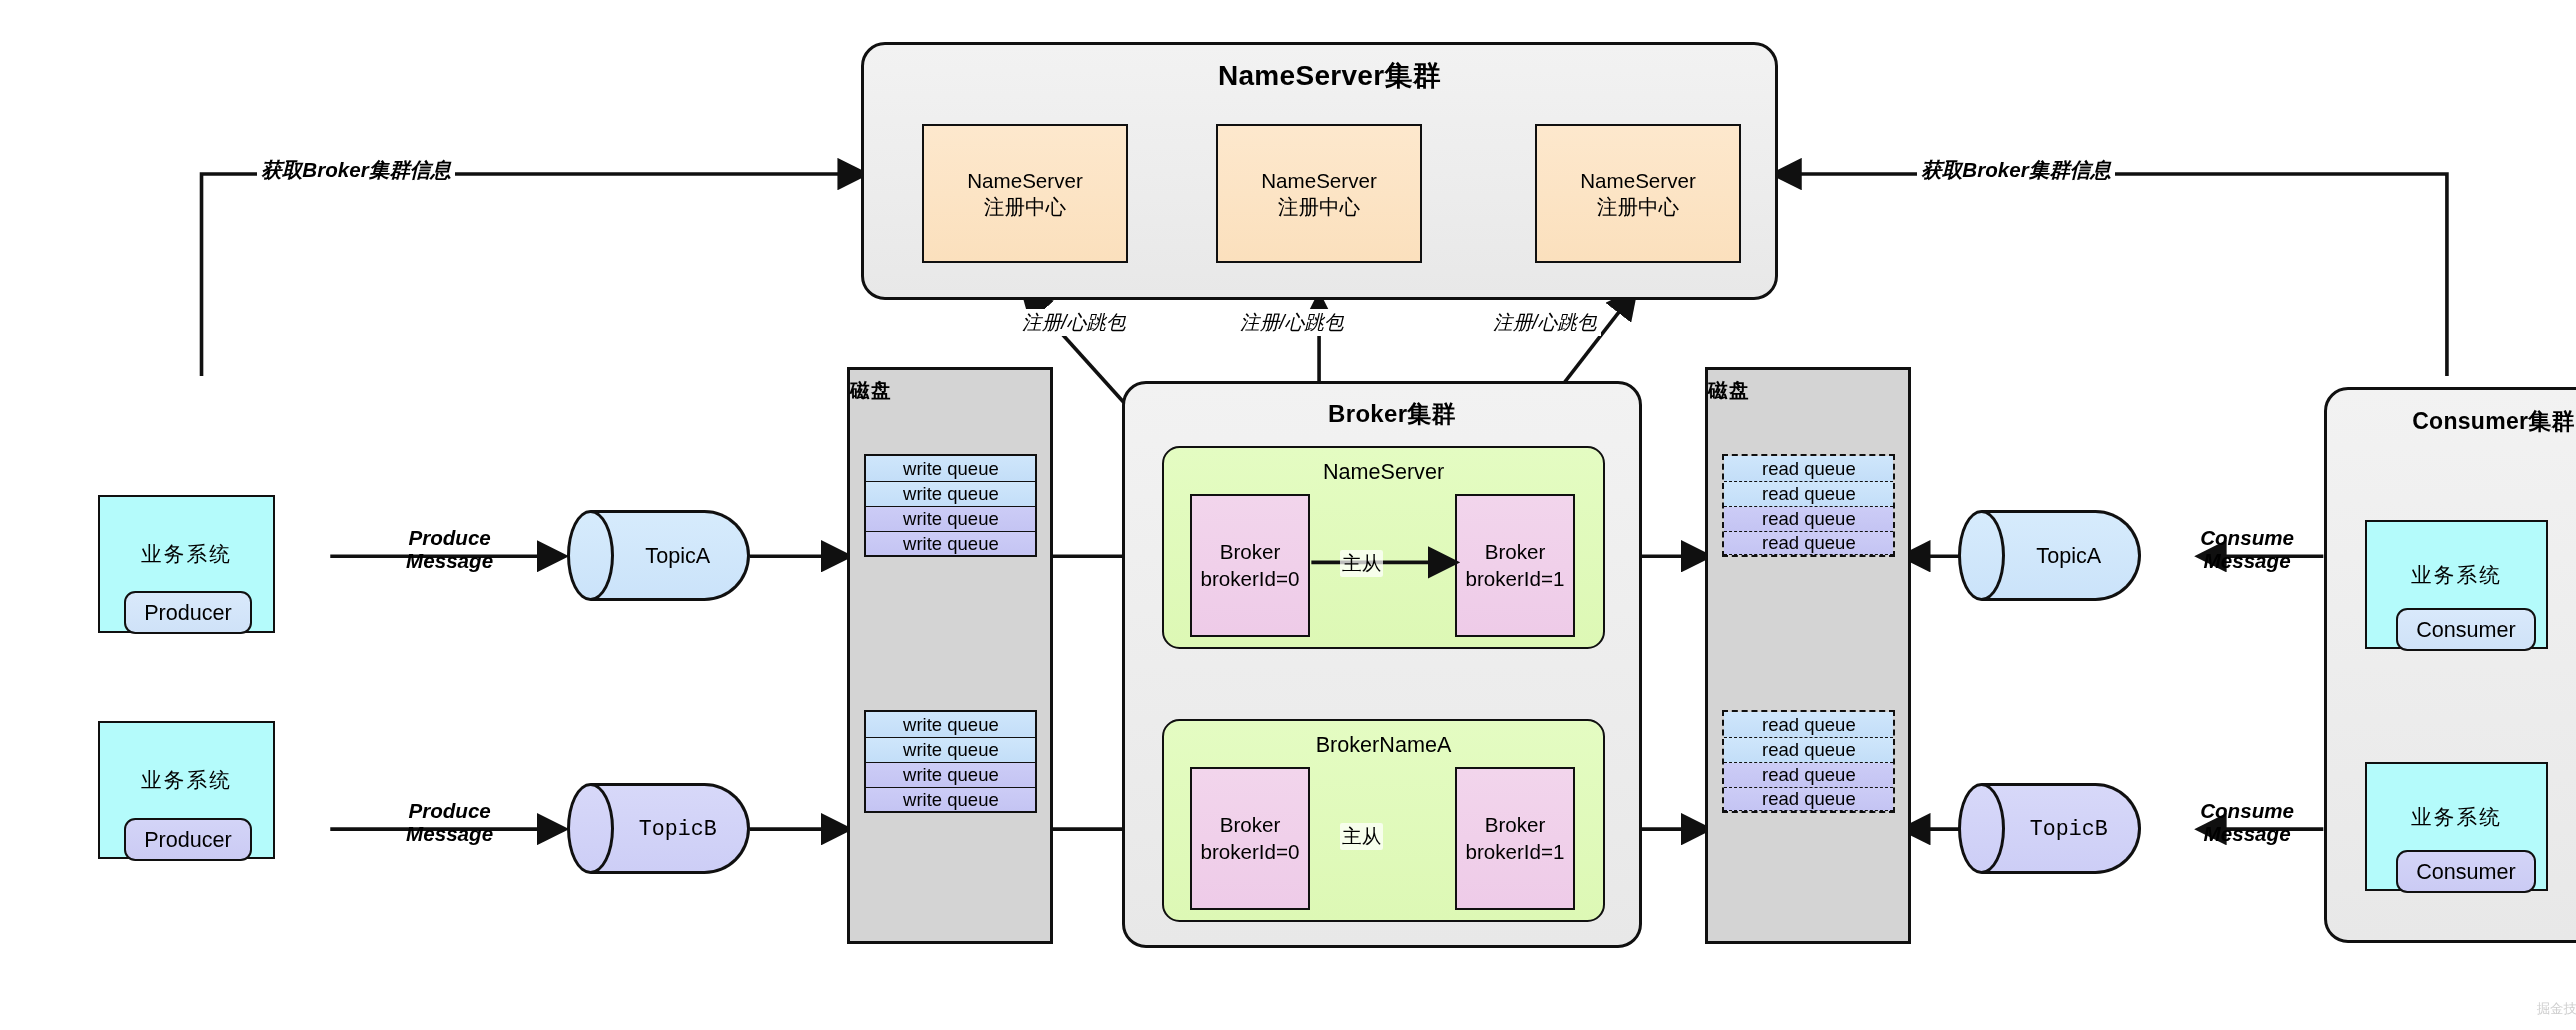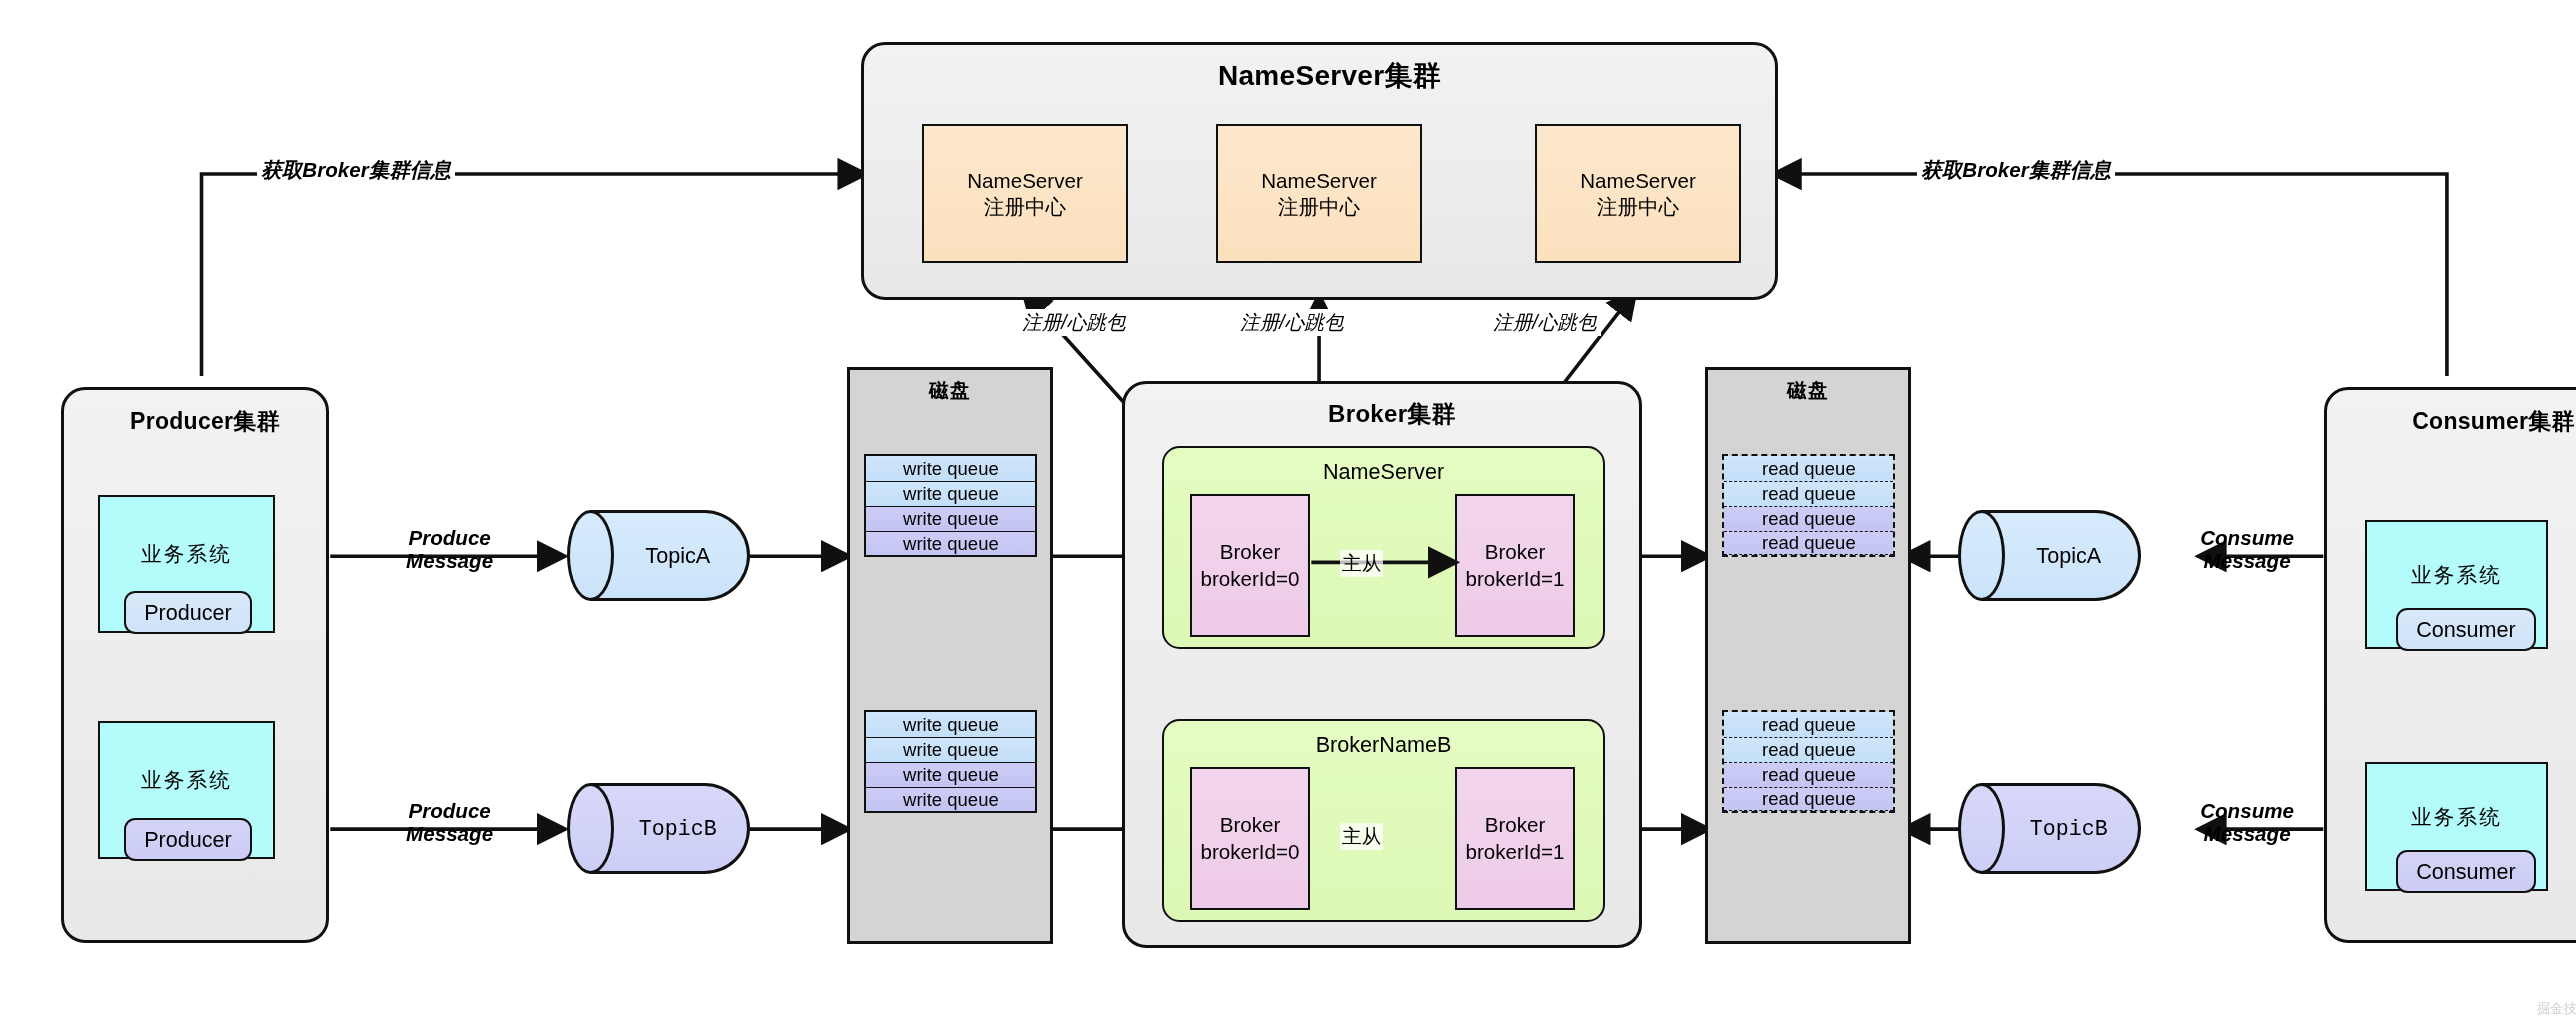--- a/index.html
+++ b/index.html
@@ -61,21 +61,21 @@
   }
 
   
   .disk{
     position:absolute;
     background:#d4d4d4;
     border:3.1px solid #101010;
     box-sizing:border-box;
   }
   .disk-title{
-    position:absolute;left:0;right:0;top:7.2px;text-align:center;
+    position:absolute;left:0;right:0;top:7.2px;text-align:left;
     font-size:19.6px;font-weight:bold;color:#000;letter-spacing:1.5px;
   }
   .qgroup{position:absolute;box-sizing:border-box;}
   .qgroup.solid{border:2.6px solid #101010;}
   .qgroup.dashed{border:2.6px dashed #101010;}
   .qrow{
     box-sizing:border-box;
     display:flex;align-items:center;justify-content:center;
     font-size:18.5px;color:#000;
     border-bottom:1.5px solid #101010;
@@ -194,23 +194,20 @@
   </div>
   <div class="ns-card" style="left:1216px;top:124px;width:206px;height:139px;">
     <span>NameServer</span>
     <span>注册中心</span>
   </div>
   <div class="ns-card" style="left:1535px;top:124px;width:206px;height:139px;">
     <span>NameServer</span>
     <span>注册中心</span>
   </div>
 
-  <div class="cluster" style="left:61px;top:387px;width:268px;height:556px;">
-    <div class="cluster-title" style="top:15.5px;font-size:23px;">Producer集群</div>
-  </div>
   <div class="biz-box" style="left:98px;top:495px;width:177px;height:138px;">
     <span class="biz-label">业务系统</span>
   </div>
   <div class="role-pill pill-blue" style="left:124px;top:591px;width:128px;height:43px;">
     <span>Producer</span>
   </div>
 
   <div class="biz-box" style="left:98px;top:721px;width:177px;height:138px;">
     <span class="biz-label">业务系统</span>
   </div>
@@ -260,21 +257,21 @@
     <span>Broker</span>
     <span>brokerId=1</span>
   </div>
   <svg class="wires" style="width:2702px;height:1030px;" viewBox="0 0 5244 2000">
     <path d="M 2545 1092 L 2818 1092" stroke="#101010" stroke-width="7" fill="none" marker-end="url(#ah)"></path>
     <path d="M 2545 1622 L 2818 1622" stroke="#101010" stroke-width="7" fill="none" marker-end="url(#ah)"></path>
   </svg>
   <div class="ms-label" style="left:1340px;top:550px;">主从</div>
 
   <div class="broker-group" style="left:1162px;top:719px;width:443px;height:203px;">
-    <div class="bg-title">BrokerNameB</div>
+    <div class="bg-title">BrokerNameA</div>
   </div>
   <div class="broker-node" style="left:1190px;top:767px;width:120px;height:143px;">
     <span>Broker</span>
     <span>brokerId=0</span>
   </div>
   <div class="broker-node" style="left:1455px;top:767px;width:120px;height:143px;">
     <span>Broker</span>
     <span>brokerId=1</span>
   </div>
   <div class="ms-label" style="left:1340px;top:823px;">主从</div>

